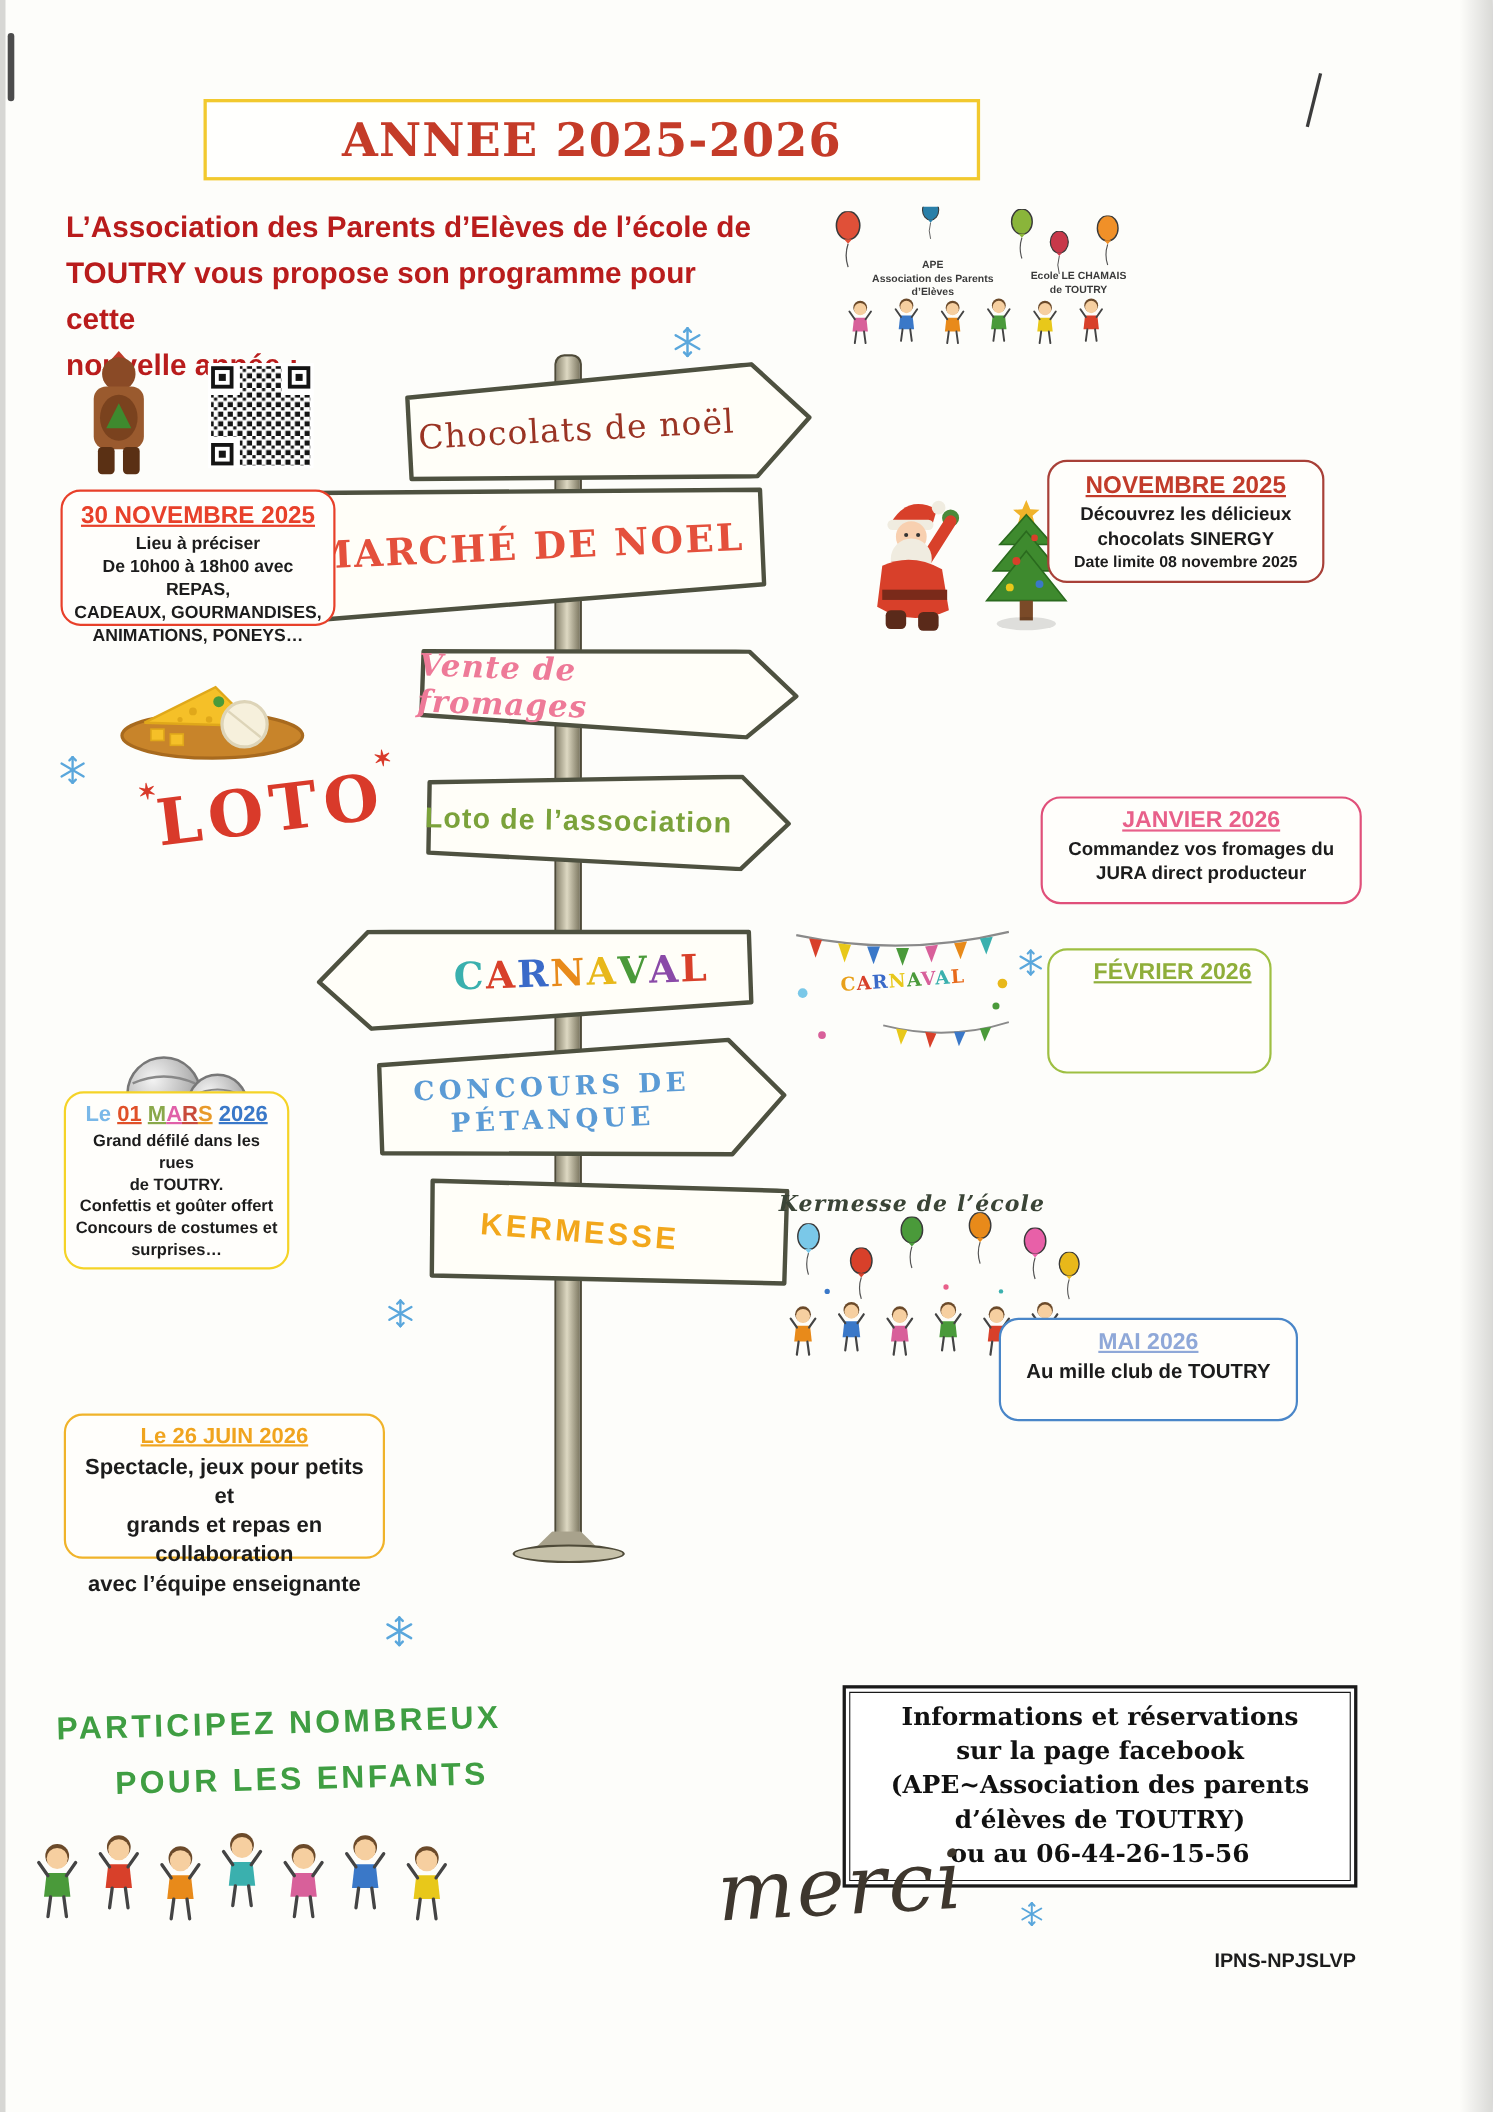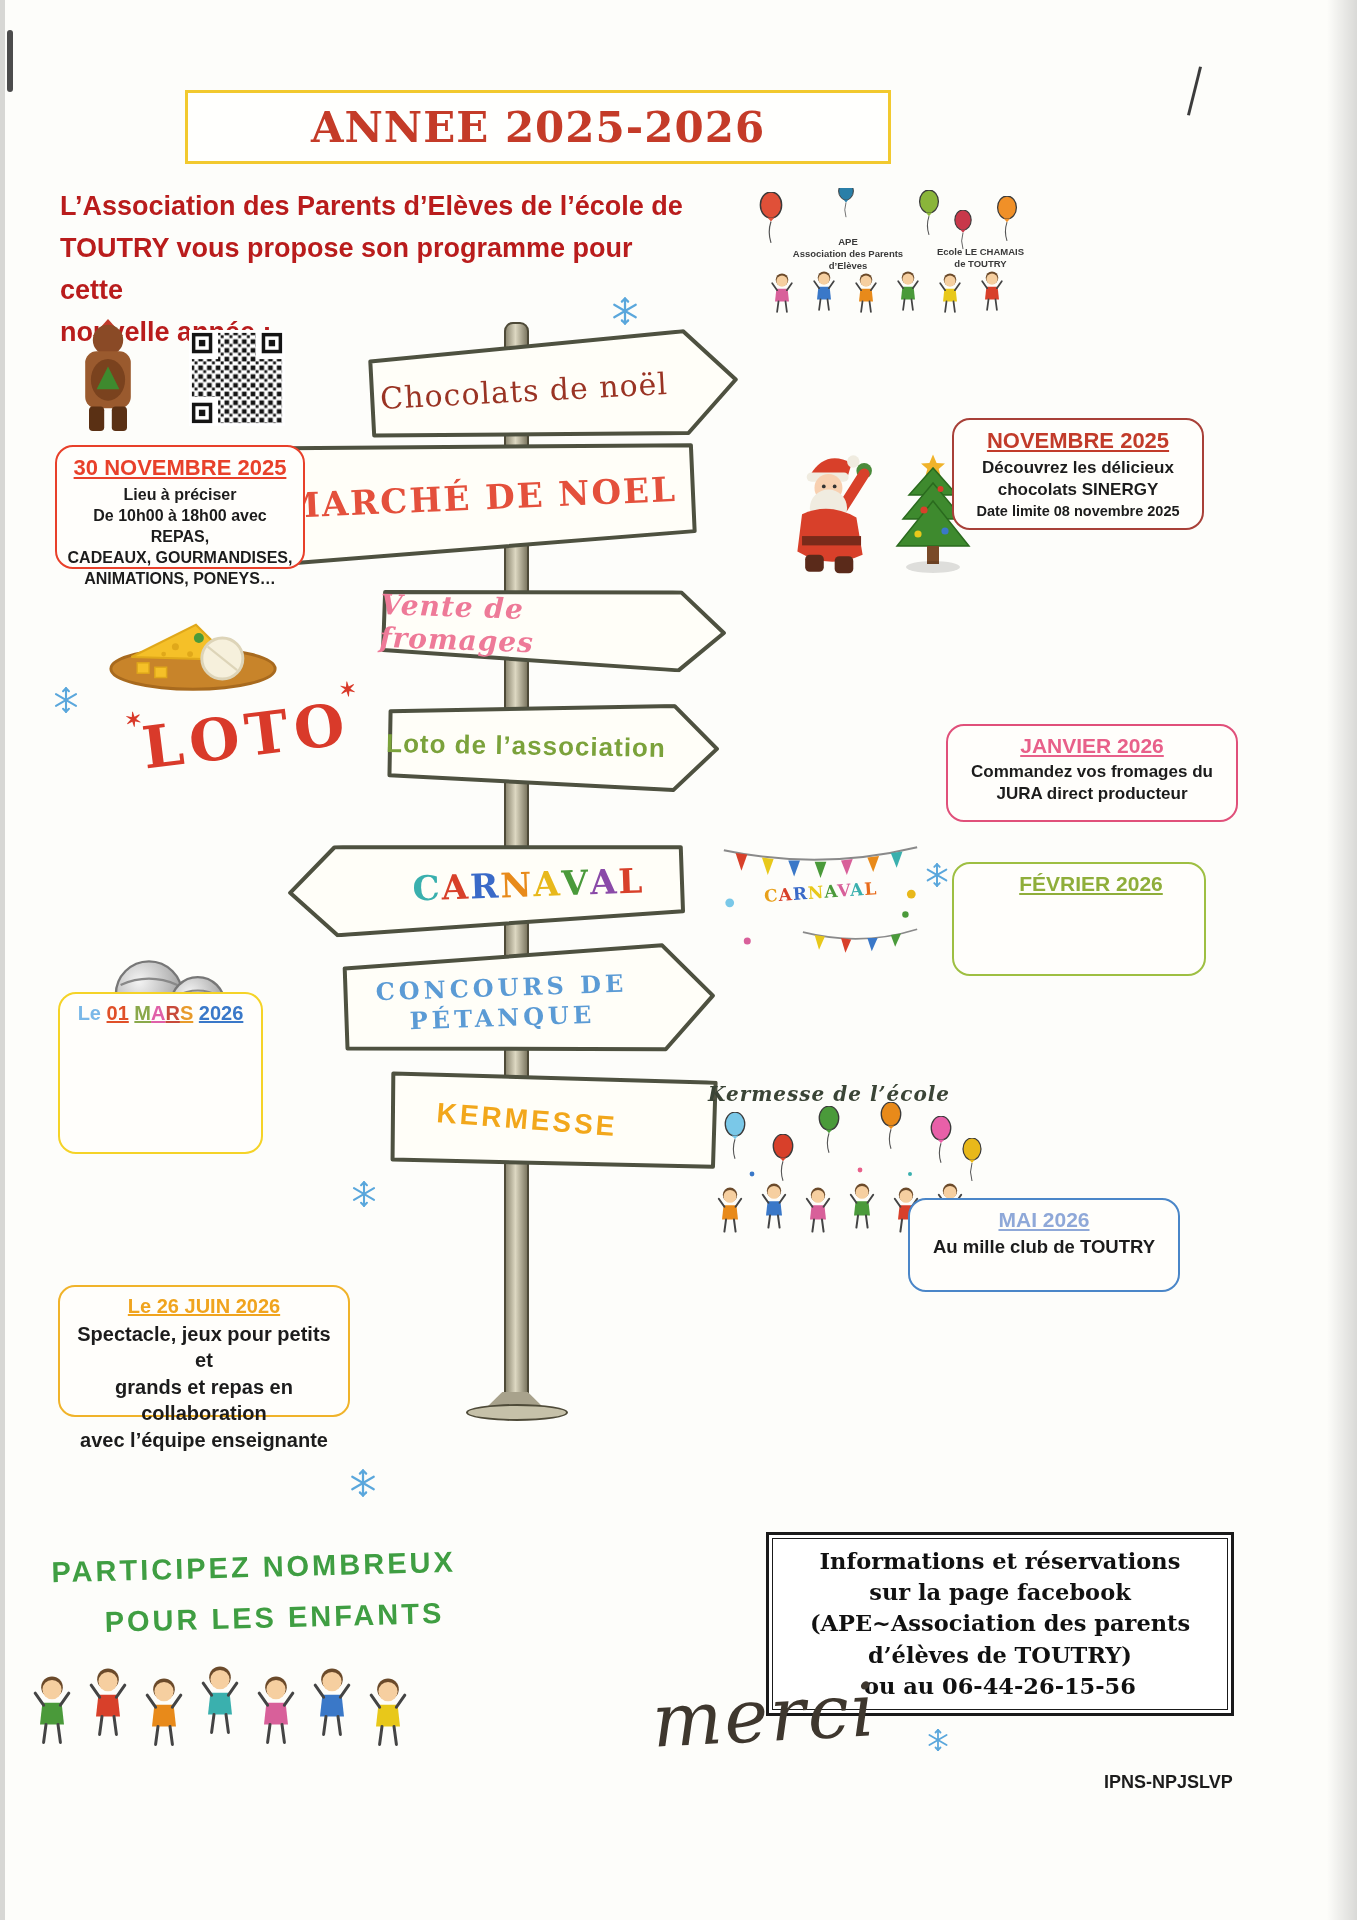--- a/index.html
+++ b/index.html
@@ -64,21 +64,21 @@
   .box-nov30 .ebox-body{font-size:16px;}
   .box-mars{left:58px;top:992px;width:205px;height:162px;}
   .box-mars .ebox-title{font-size:20px;text-decoration:none;}
   .box-mars .ebox-body{font-size:15px;}
   .box-juin{left:58px;top:1285px;width:292px;height:132px;border-radius:17px;}
   .box-juin .ebox-title{font-size:20px;}
   .box-juin .ebox-body{font-size:20px;}
   .box-nov{left:952px;top:418px;width:252px;height:112px;}
   .box-jan{left:946px;top:724px;width:292px;height:98px;}
   .box-jan .ebox-title{font-size:21px;}
-  .box-fev{left:952px;top:862px;width:254px;height:114px;padding-left:32px;}
+  .box-fev{left:952px;top:862px;width:204px;height:114px;padding-left:32px;}
   .box-fev .ebox-title{font-size:21px;}
   .box-fev .ebox-body{font-size:16.5px;}
   .box-mai{left:908px;top:1198px;width:272px;height:94px;}
   .box-mai .ebox-title{font-size:21px;}
   .box-mai .ebox-body{font-size:18.5px;}
   
   .img{position:absolute;z-index:3;}
   .loto-stamp{position:absolute;left:142px;top:702px;z-index:3;transform:rotate(-7deg);
     color:#d93a2a;font-weight:bold;font-size:58px;letter-spacing:6px;font-family:"DejaVu Serif",serif;}
   .loto-stamp .star{position:absolute;font-size:20px;}
@@ -392,20 +392,27 @@
     <div class="ebox-title" style="color: rgb(232, 64, 42);">30 NOVEMBRE 2025</div>
     <div class="ebox-body">
         <div>Lieu à préciser</div>
         <div>De 10h00 à 18h00 avec REPAS,</div>
         <div>CADEAUX, GOURMANDISES,</div>
         <div>ANIMATIONS, PONEYS…</div>
       </div>
   </div>
   <div class="ebox box-mars" style="border-color: rgb(245, 211, 39);">
     <div class="ebox-title"><span style="color: rgb(122, 184, 232);">Le </span><span style="color: rgb(224, 80, 40); text-decoration: underline;">01</span><span> </span><span style="color: rgb(138, 168, 74); text-decoration: underline;">M</span><span style="color: rgb(224, 96, 168); text-decoration: underline;">A</span><span style="color: rgb(200, 74, 58); text-decoration: underline;">R</span><span style="color: rgb(232, 154, 42); text-decoration: underline;">S</span><span> </span><span style="color: rgb(58, 120, 200); text-decoration: underline;">2026</span></div>
+    <div class="ebox-body">
+        <div>Grand défilé dans les rues</div>
+        <div>de TOUTRY.</div>
+        <div>Confettis et goûter offert</div>
+        <div>Concours de costumes et</div>
+        <div>surprises…</div>
+      </div>
   </div>
   <div class="ebox box-juin" style="border-color: rgb(240, 179, 42);">
     <div class="ebox-title" style="color: rgb(240, 164, 30);">Le 26 JUIN 2026</div>
     <div class="ebox-body">
         <div>Spectacle, jeux pour petits et</div>
         <div>grands et repas en collaboration</div>
         <div>avec l’équipe enseignante</div>
       </div>
   </div>
 

